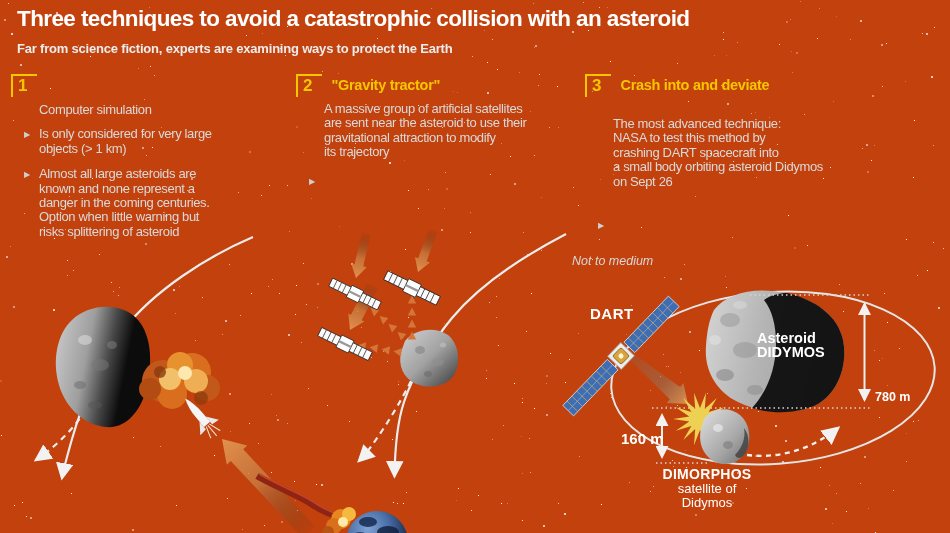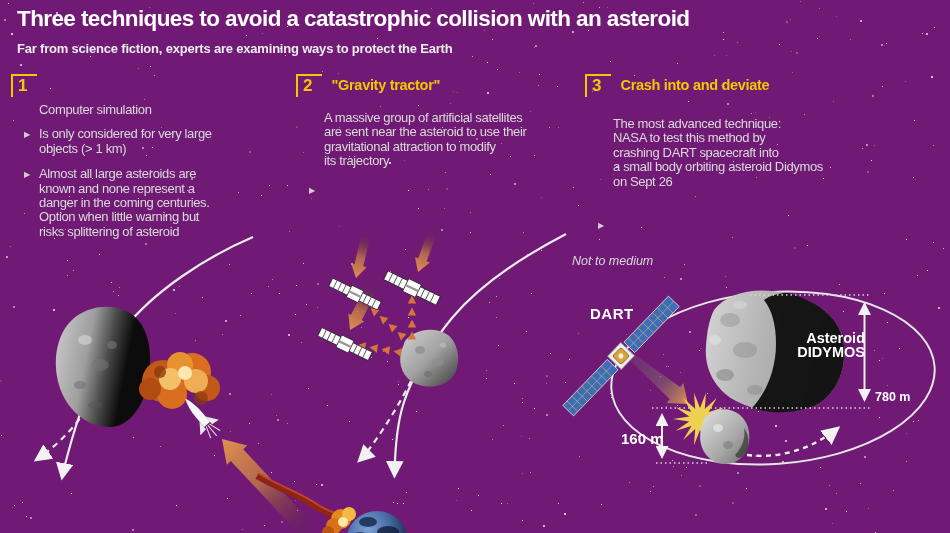--- a/index.html
+++ b/index.html
@@ -1,37 +1,37 @@
 <!DOCTYPE html>
 <html><head>
 <meta charset="utf-8">
 <style>
   :root { --y:#f6c700; }
   html,body {margin:0;padding:0;background:#000;}
-  #stage {position:relative;width:950px;height:533px;background:#701a75;overflow:hidden;
+  #stage {position:relative;width:950px;height:533px;background:#c2410c;overflow:hidden;
           font-family:"Liberation Sans","DejaVu Sans",sans-serif;}
   .stars {position:absolute;left:0;top:0;width:1px;height:1px;background:transparent;z-index:0;}
   #gfx {position:absolute;left:0;top:0;z-index:1;}
   .txt {position:absolute;z-index:2;}
   .title {left:17px;top:6px;font-size:22.5px;font-weight:bold;color:#fff;letter-spacing:-0.6px;}
   .subtitle {left:17px;top:41px;font-size:13px;font-weight:bold;color:#ededed;letter-spacing:-0.2px;}
   .section {position:absolute;z-index:2;}
   .sec-head {display:flex;align-items:flex-start;}
   .bracket {border-top:2.5px solid var(--y);border-left:2.5px solid var(--y);
             padding:1px 10px 3px 5px;font-size:17px;font-weight:bold;color:var(--y);line-height:1;}
   .sec-title {margin-left:9px;padding-top:3px;color:var(--y);font-weight:bold;
               font-size:14.5px;letter-spacing:-0.3px;}
   .sec-desc {margin:6px 0 0 28px;}
   .body-txt {color:#dadada;font-size:13px;line-height:14.4px;letter-spacing:-0.35px;white-space:pre-line;}
   .bullet {display:flex;margin:10px 0 0 13px;}
   .tri {font-size:8px;color:#cfcfcf;width:15px;padding-top:3px;flex:none;}
   .lbl {color:#fff;font-weight:bold;white-space:pre-line;}
   .scale-note {left:572px;top:254px;font-size:12.5px;font-style:italic;color:#d8d8d8;}
   .dart-lbl {left:590px;top:305px;font-size:15px;letter-spacing:0.5px;}
-  .didymos-lbl {left:757px;top:331px;width:108px;text-align:right;font-size:14.5px;line-height:14px;}
+  .didymos-lbl {left:757px;top:331px;width:108px;text-align:left;font-size:14.5px;line-height:14px;}
   .m780 {left:875px;top:342px;font-size:12.5px;margin-top:48px;}
   .m160 {left:621px;top:430px;font-size:15px;}
   .dimo-box {left:651px;top:466px;width:112px;text-align:center;}
   .dimo-name {font-size:14px;font-weight:bold;color:#fff;letter-spacing:0.3px;}
   .dimo-sub {font-size:13px;color:#fff;line-height:14px;white-space:pre-line;}
 </style>
 </head>
 <body>
 
 <div id="stage">
@@ -233,21 +233,21 @@
 Option when little warning but
 risks splittering of asteroid</span>
     </div>
   </div>
 
   <div class="section" style="left:296px;top:74px;width:275px;">
     <div class="sec-head">
       <span class="bracket">2</span>
       <span class="sec-title">"Gravity tractor"</span>
     </div>
-    <div class="sec-desc body-txt" style="margin-top:14px;">A massive group of artificial satellites
+    <div class="sec-desc body-txt" style="margin-top:5px;">A massive group of artificial satellites
 are sent near the asteroid to use their
 gravitational attraction to modify
 its trajectory</div>
     <div class="bullet" style="margin-top:14px;">
       <span class="tri">▶</span>
     </div>
   </div>
 
   <div class="section" style="left:585px;top:74px;width:355px;">
     <div class="sec-head">
@@ -263,13 +263,18 @@
       <span class="tri">▶</span>
     </div>
   </div>
 
   <div class="txt scale-note">Not to medium</div>
   <div class="txt lbl dart-lbl">DART</div>
   <div class="txt lbl didymos-lbl">Asteroid
 DIDYMOS</div>
   <div class="txt lbl m780">780 m</div>
   <div class="txt lbl m160">160 m</div>
+  <div class="txt dimo-box">
+    <div class="dimo-name">DIMORPHOS</div>
+    <div class="dimo-sub">satellite of
+Didymos</div>
+  </div>
 </div>
 
 </body></html>

